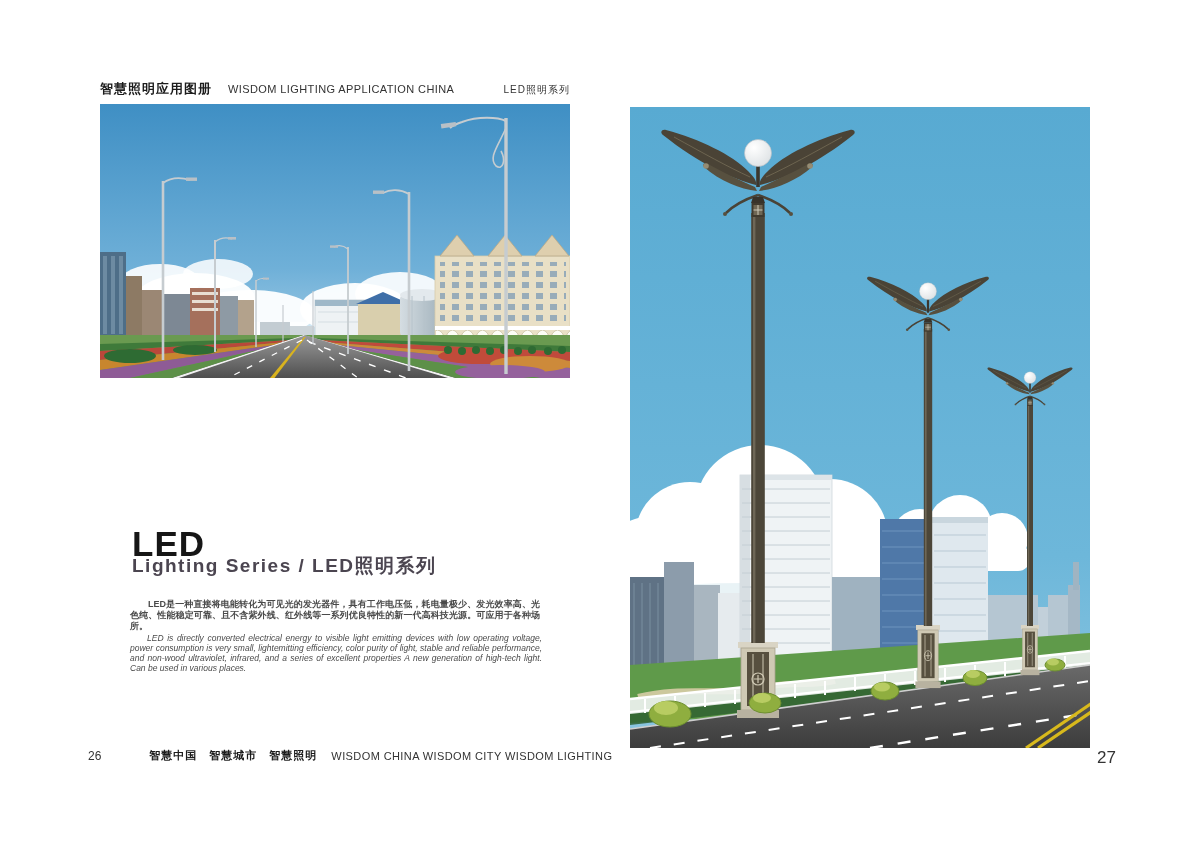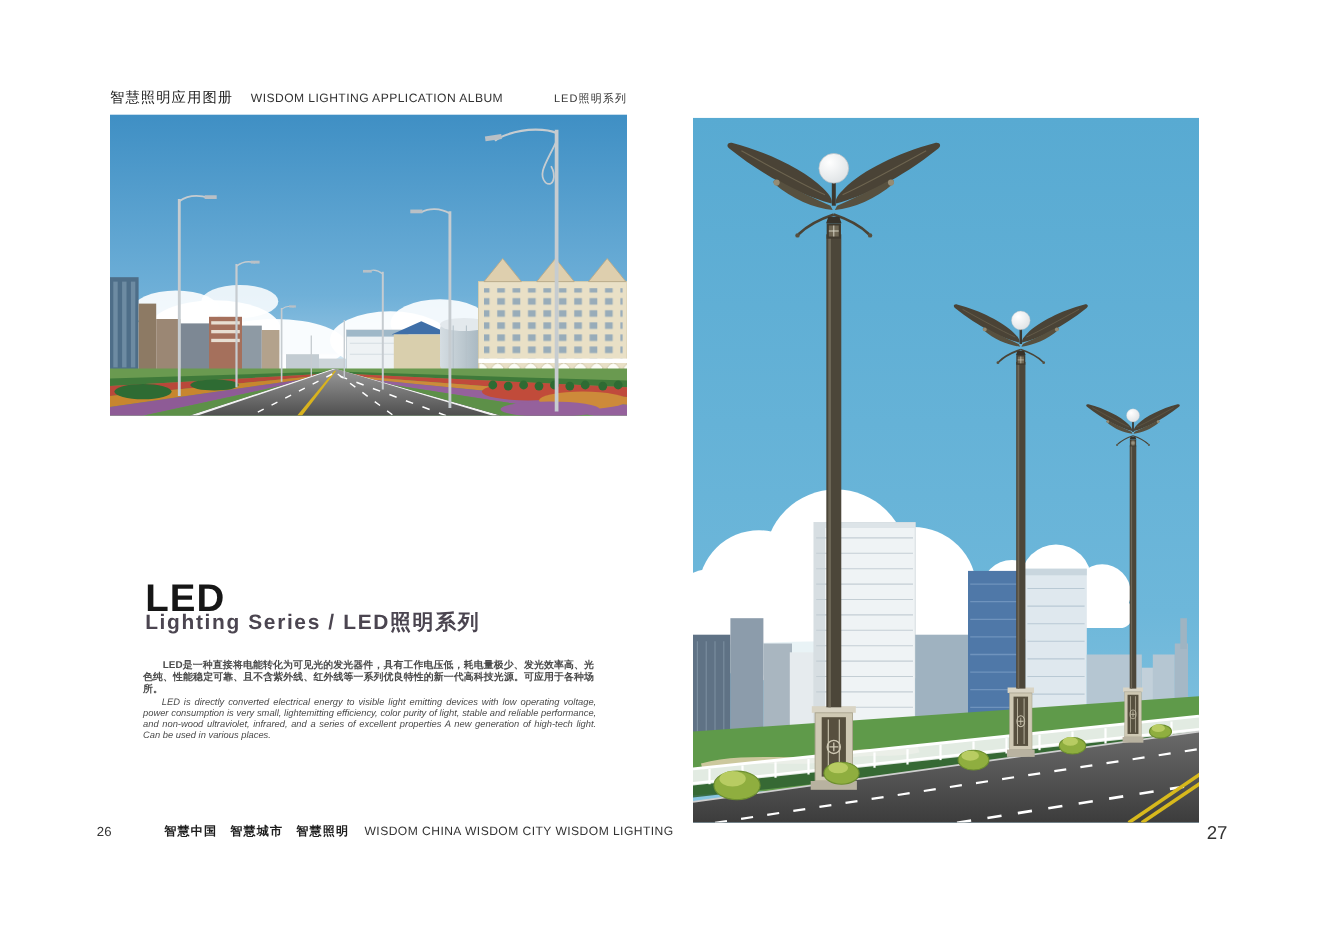--- a/index.html
+++ b/index.html
@@ -1,20 +1,20 @@
 <!DOCTYPE html>
 <html><head>
 <meta charset="utf-8">
 <style>
   html,body{margin:0;padding:0;background:#fff;}
   .spread{position:relative;width:1200px;height:848px;background:#ffffff;overflow:hidden;
           font-family:"Liberation Sans","DejaVu Sans",sans-serif;color:#222;}
   
   .hdr-left{position:absolute;left:100px;top:80px;width:470px;display:flex;align-items:baseline;}
-  .hdr-left .cn{font-size:13px;font-weight:normal;color:#1c1c1c;letter-spacing:1px;}
+  .hdr-left .cn{font-size:13px;font-weight:bold;color:#1c1c1c;letter-spacing:1px;}
   .hdr-left .en{font-size:11px;color:#333;margin-left:16px;letter-spacing:.4px;}
   .hdr-left .series{font-size:10px;color:#333;margin-left:auto;letter-spacing:1px;}
   .hdr-right{position:absolute;left:630px;top:84px;width:460px;font-size:11px;color:#333;letter-spacing:1.6px;}
   .ftr-left{position:absolute;left:88px;top:748px;display:flex;align-items:center;}
   .ftr-left .num{font-size:12px;color:#333;}
   .ftr-left .cn{font-size:11px;font-weight:bold;color:#1c1c1c;margin-left:48px;letter-spacing:1px;}
   .ftr-left .en{font-size:11px;color:#333;margin-left:14px;letter-spacing:.4px;}
   .ftr-right{position:absolute;left:1097px;top:748px;font-size:17px;color:#333;}
   
   .led-title{position:absolute;left:132px;top:526px;font-size:35px;font-weight:bold;color:#161616;line-height:1;letter-spacing:1px;}
@@ -28,21 +28,21 @@
   .photo-left{left:100px;top:104px;}
   .photo-right{left:630px;top:107px;}
 </style>
 </head>
 <body>
 
 <div class="spread">
 
   <div class="hdr-left">
     <span class="cn">智慧照明应用图册</span>
-    <span class="en">WISDOM LIGHTING APPLICATION ALBUM</span>
+    <span class="en">WISDOM LIGHTING APPLICATION CHINA</span>
     <span class="series">LED照明系列</span>
   </div>
 
 
   <svg class="photo photo-left" width="470" height="274" viewBox="0 0 470 274">
     <defs>
       <linearGradient id="skyL" x1="0" y1="0" x2="0" y2="1">
         <stop offset="0" stop-color="#3f8fc4"></stop>
           <stop offset=".6" stop-color="#6fb0d8"></stop>
           <stop offset="1" stop-color="#b9d9ec"></stop>

